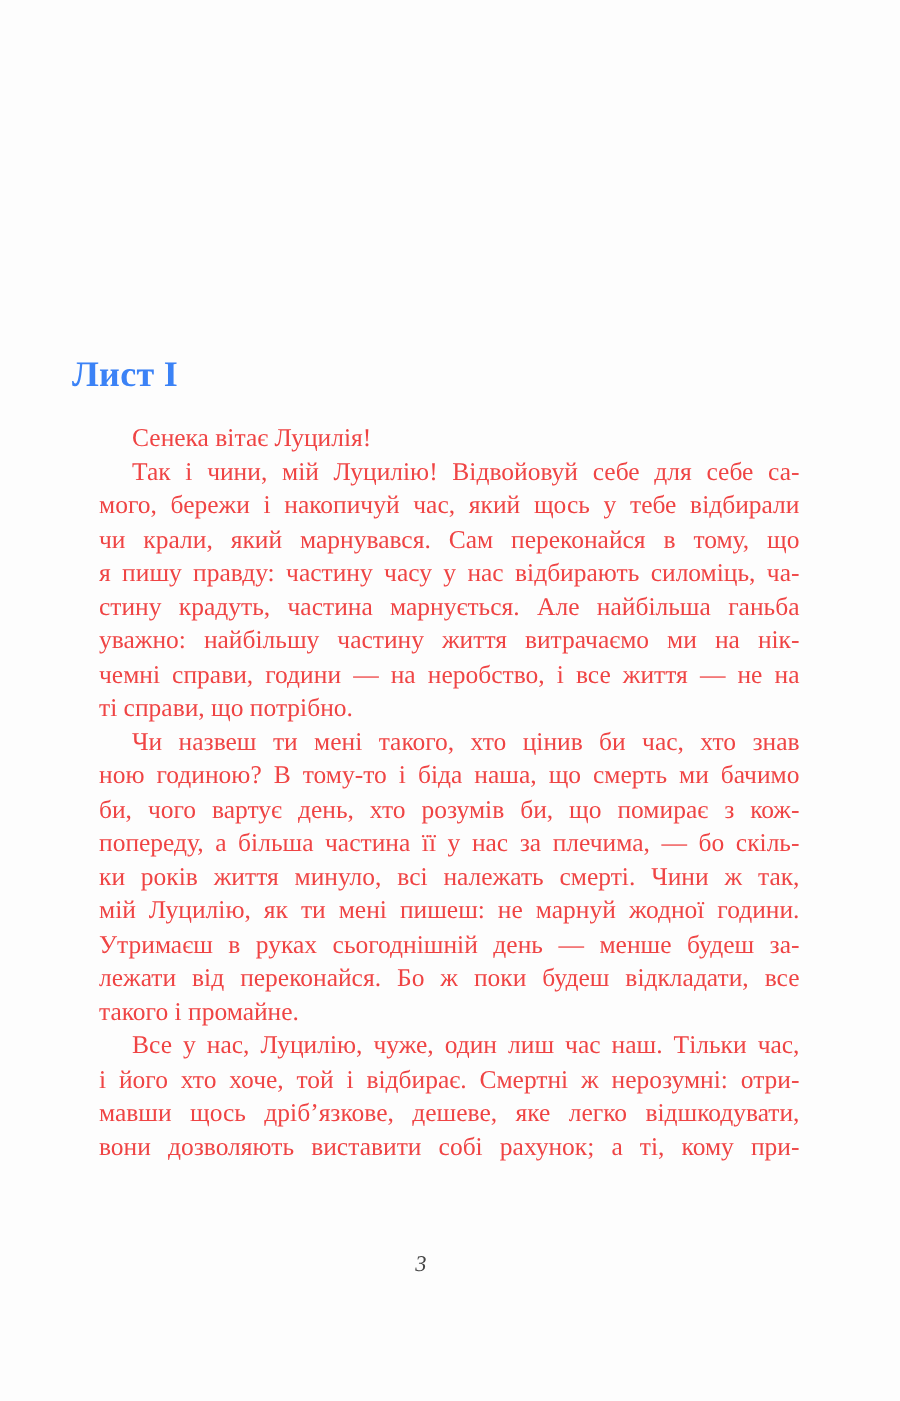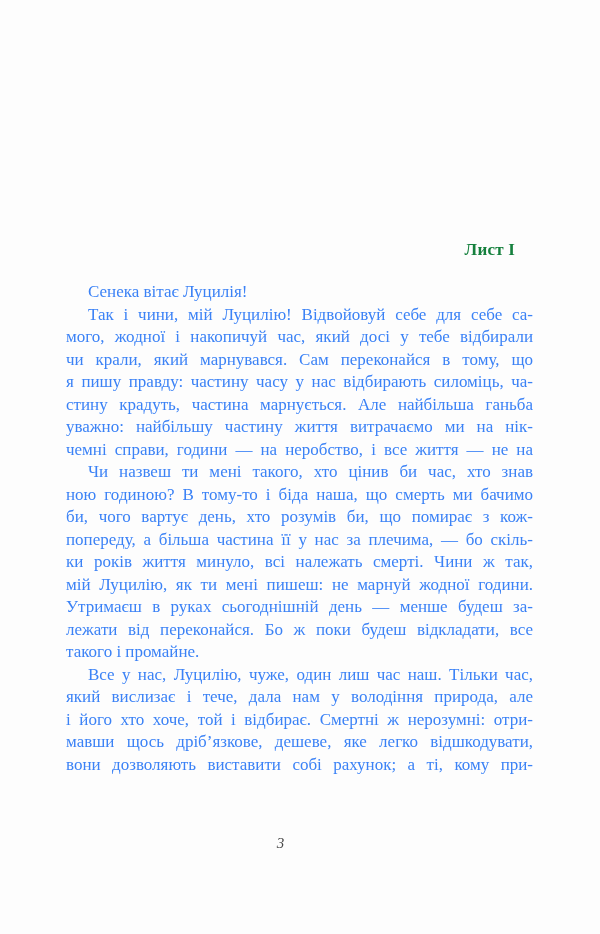--- a/index.html
+++ b/index.html
@@ -17,34 +17,34 @@
     position: relative;
     width: 600px;
     height: 934px;
     background: #fdfdfd;
   }
   .chapter-title {
     position: absolute;
     top: 238px;
     left: 66px;
     width: 467px;
-    text-align: right;
+    text-align: left;
     transform: translateX(-18px);
-    font-size: 17px;
+    font-size: 24px;
     font-weight: bold;
     line-height: 24px;
-    color: #15803d;
+    color: #3b82f6;
     letter-spacing: 0.2px;
   }
   .text-block {
     position: absolute;
     top: 281px;
     left: 66px;
     width: 467px;
-    color: #3b82f6;
+    color: #ef4444;
     font-size: 17px;
   }
   .line {
     line-height: 22.5px;
     white-space: normal;
     text-align: left;
   }
   .line.justify {
     text-align: justify;
     text-align-last: justify;
@@ -71,41 +71,41 @@
 <div class="page">
 
   <div class="chapter-title">Лист I</div>
 
   <div class="text-block">
       <div>
         <div class="line indent">Сенека вітає Луцилія!</div>
       </div>
       <div>
         <div class="line justify indent">Так і чини, мій Луцилію! Відвойовуй себе для себе са-</div>
-        <div class="line justify">мого, жодної і накопичуй час, який досі у тебе відбирали</div>
+        <div class="line justify">мого, бережи і накопичуй час, який щось у тебе відбирали</div>
         <div class="line justify">чи крали, який марнувався. Сам переконайся в тому, що</div>
         <div class="line justify">я пишу правду: частину часу у нас відбирають силоміць, ча-</div>
         <div class="line justify">стину крадуть, частина марнується. Але найбільша ганьба</div>
         <div class="line justify">уважно: найбільшу частину життя витрачаємо ми на нік-</div>
         <div class="line justify">чемні справи, години — на неробство, і все життя — не на</div>
+        <div class="line">ті справи, що потрібно.</div>
       </div>
       <div>
         <div class="line justify indent">Чи назвеш ти мені такого, хто цінив би час, хто знав</div>
         <div class="line justify">ною годиною? В тому-то і біда наша, що смерть ми бачимо</div>
         <div class="line justify">би, чого вартує день, хто розумів би, що помирає з кож-</div>
         <div class="line justify">попереду, а більша частина її у нас за плечима, — бо скіль-</div>
         <div class="line justify">ки років життя минуло, всі належать смерті. Чини ж так,</div>
         <div class="line justify">мій Луцилію, як ти мені пишеш: не марнуй жодної години.</div>
         <div class="line justify">Утримаєш в руках сьогоднішній день — менше будеш за-</div>
         <div class="line justify">лежати від переконайся. Бо ж поки будеш відкладати, все</div>
         <div class="line">такого і промайне.</div>
       </div>
       <div>
         <div class="line justify indent">Все у нас, Луцилію, чуже, один лиш час наш. Тільки час,</div>
-        <div class="line justify">який вислизає і тече, дала нам у володіння природа, але</div>
         <div class="line justify">і його хто хоче, той і відбирає. Смертні ж нерозумні: отри-</div>
         <div class="line justify">мавши щось дріб’язкове, дешеве, яке легко відшкодувати,</div>
         <div class="line justify">вони дозволяють виставити собі рахунок; а ті, кому при-</div>
       </div>
     </div>
 
   <div class="page-number">3</div>
 
 </div>
 

